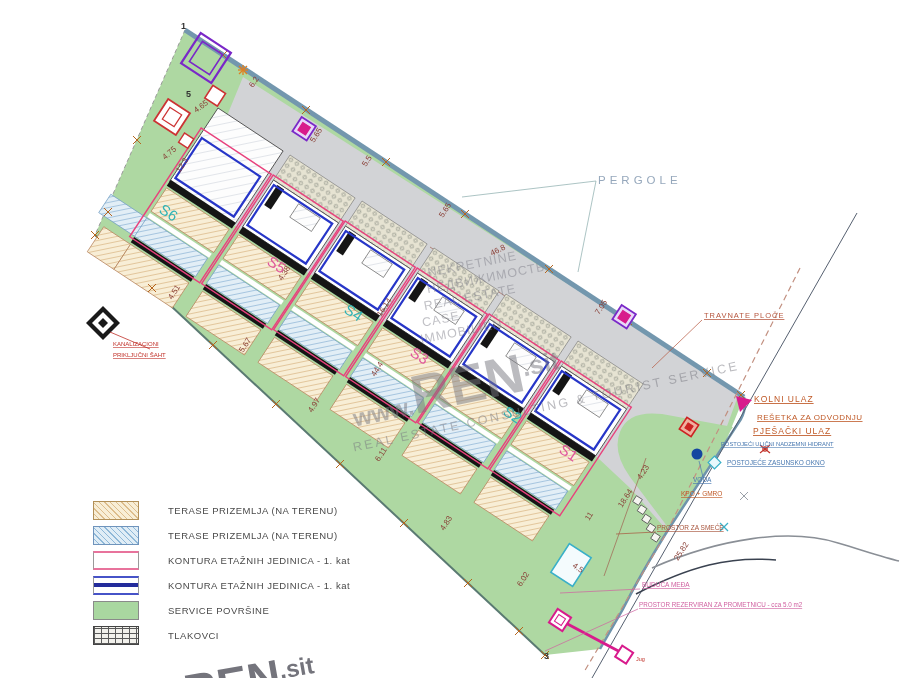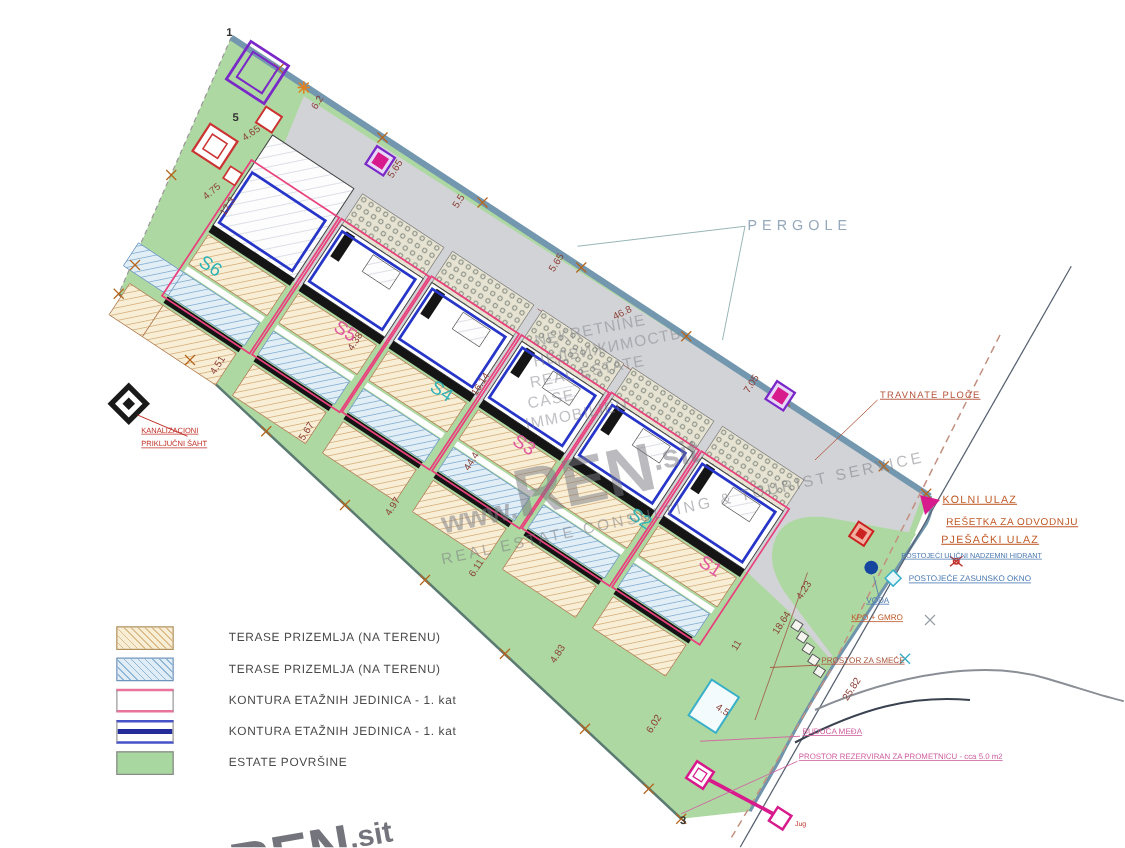--- a/index.html
+++ b/index.html
@@ -12,21 +12,21 @@
   .sw{width:46px;height:19px;box-sizing:border-box;border:1px solid #8a8a8a;flex:0 0 46px;}
   .sw-tan-hatch{background:repeating-linear-gradient(45deg,#f8eed6 0 3px,#ddbd8c 3px 4px);border-color:#b29058;}
   .sw-blue-hatch{background:repeating-linear-gradient(45deg,#e0edf6 0 3px,#8fb8d8 3px 4px);border-color:#6f94bc;}
   .sw-pink-contour{background:#fff;border:1px solid #9a9a9a;border-top:2.5px solid #e8739c;border-bottom:2.5px solid #e8739c;}
   .sw-blue-contour{background:linear-gradient(#fff 0 35%,#232b9b 35% 62%,#fff 62% 100%);border:1px solid #9a9a9a;border-top:2.5px solid #4653c8;border-bottom:2.5px solid #4653c8;}
   .sw-green{background:#a9d7a0;}
   .sw-gray{background:#c9cacd;}
   .sw-pavers{background-color:#f2f1ec;border-color:#444;
      background-image:repeating-linear-gradient(0deg,#5a5a5a 0 1px,transparent 1px 5px),
                       repeating-linear-gradient(90deg,#5a5a5a 0 1px,transparent 1px 7px);}
-  .leg-label{margin-left:44px;font-size:9.5px;letter-spacing:.5px;color:#4a4a4a;white-space:nowrap;}
+  .leg-label{margin-left:29px;font-size:9.5px;letter-spacing:.5px;color:#4a4a4a;white-space:nowrap;}
   text{font-family:"Liberation Sans",sans-serif;}
 </style>
 </head>
 <body>
 
 <div id="stage">
 
 <svg id="plan-svg" width="900" height="678" viewBox="0 0 900 678">
   <defs>
     <pattern id="patTan" width="5" height="5" patternUnits="userSpaceOnUse" patternTransform="rotate(45)">
@@ -405,17 +405,21 @@
   <div class="leg-row">
     <div class="sw sw-pink-contour"></div>
     <div class="leg-label">KONTURA ETAŽNIH JEDINICA -  1. kat</div>
   </div>
   <div class="leg-row">
     <div class="sw sw-blue-contour"></div>
     <div class="leg-label">KONTURA ETAŽNIH JEDINICA -  1. kat</div>
   </div>
   <div class="leg-row">
     <div class="sw sw-green"></div>
-    <div class="leg-label">ESTATE POVRŠINE</div>
+    <div class="leg-label">SERVICE POVRŠINE</div>
+  </div>
+  <div class="leg-row">
+    <div class="sw sw-pavers"></div>
+    <div class="leg-label">TLAKOVCI</div>
   </div>
 </div>
 
 </div>
 
 </body></html>

